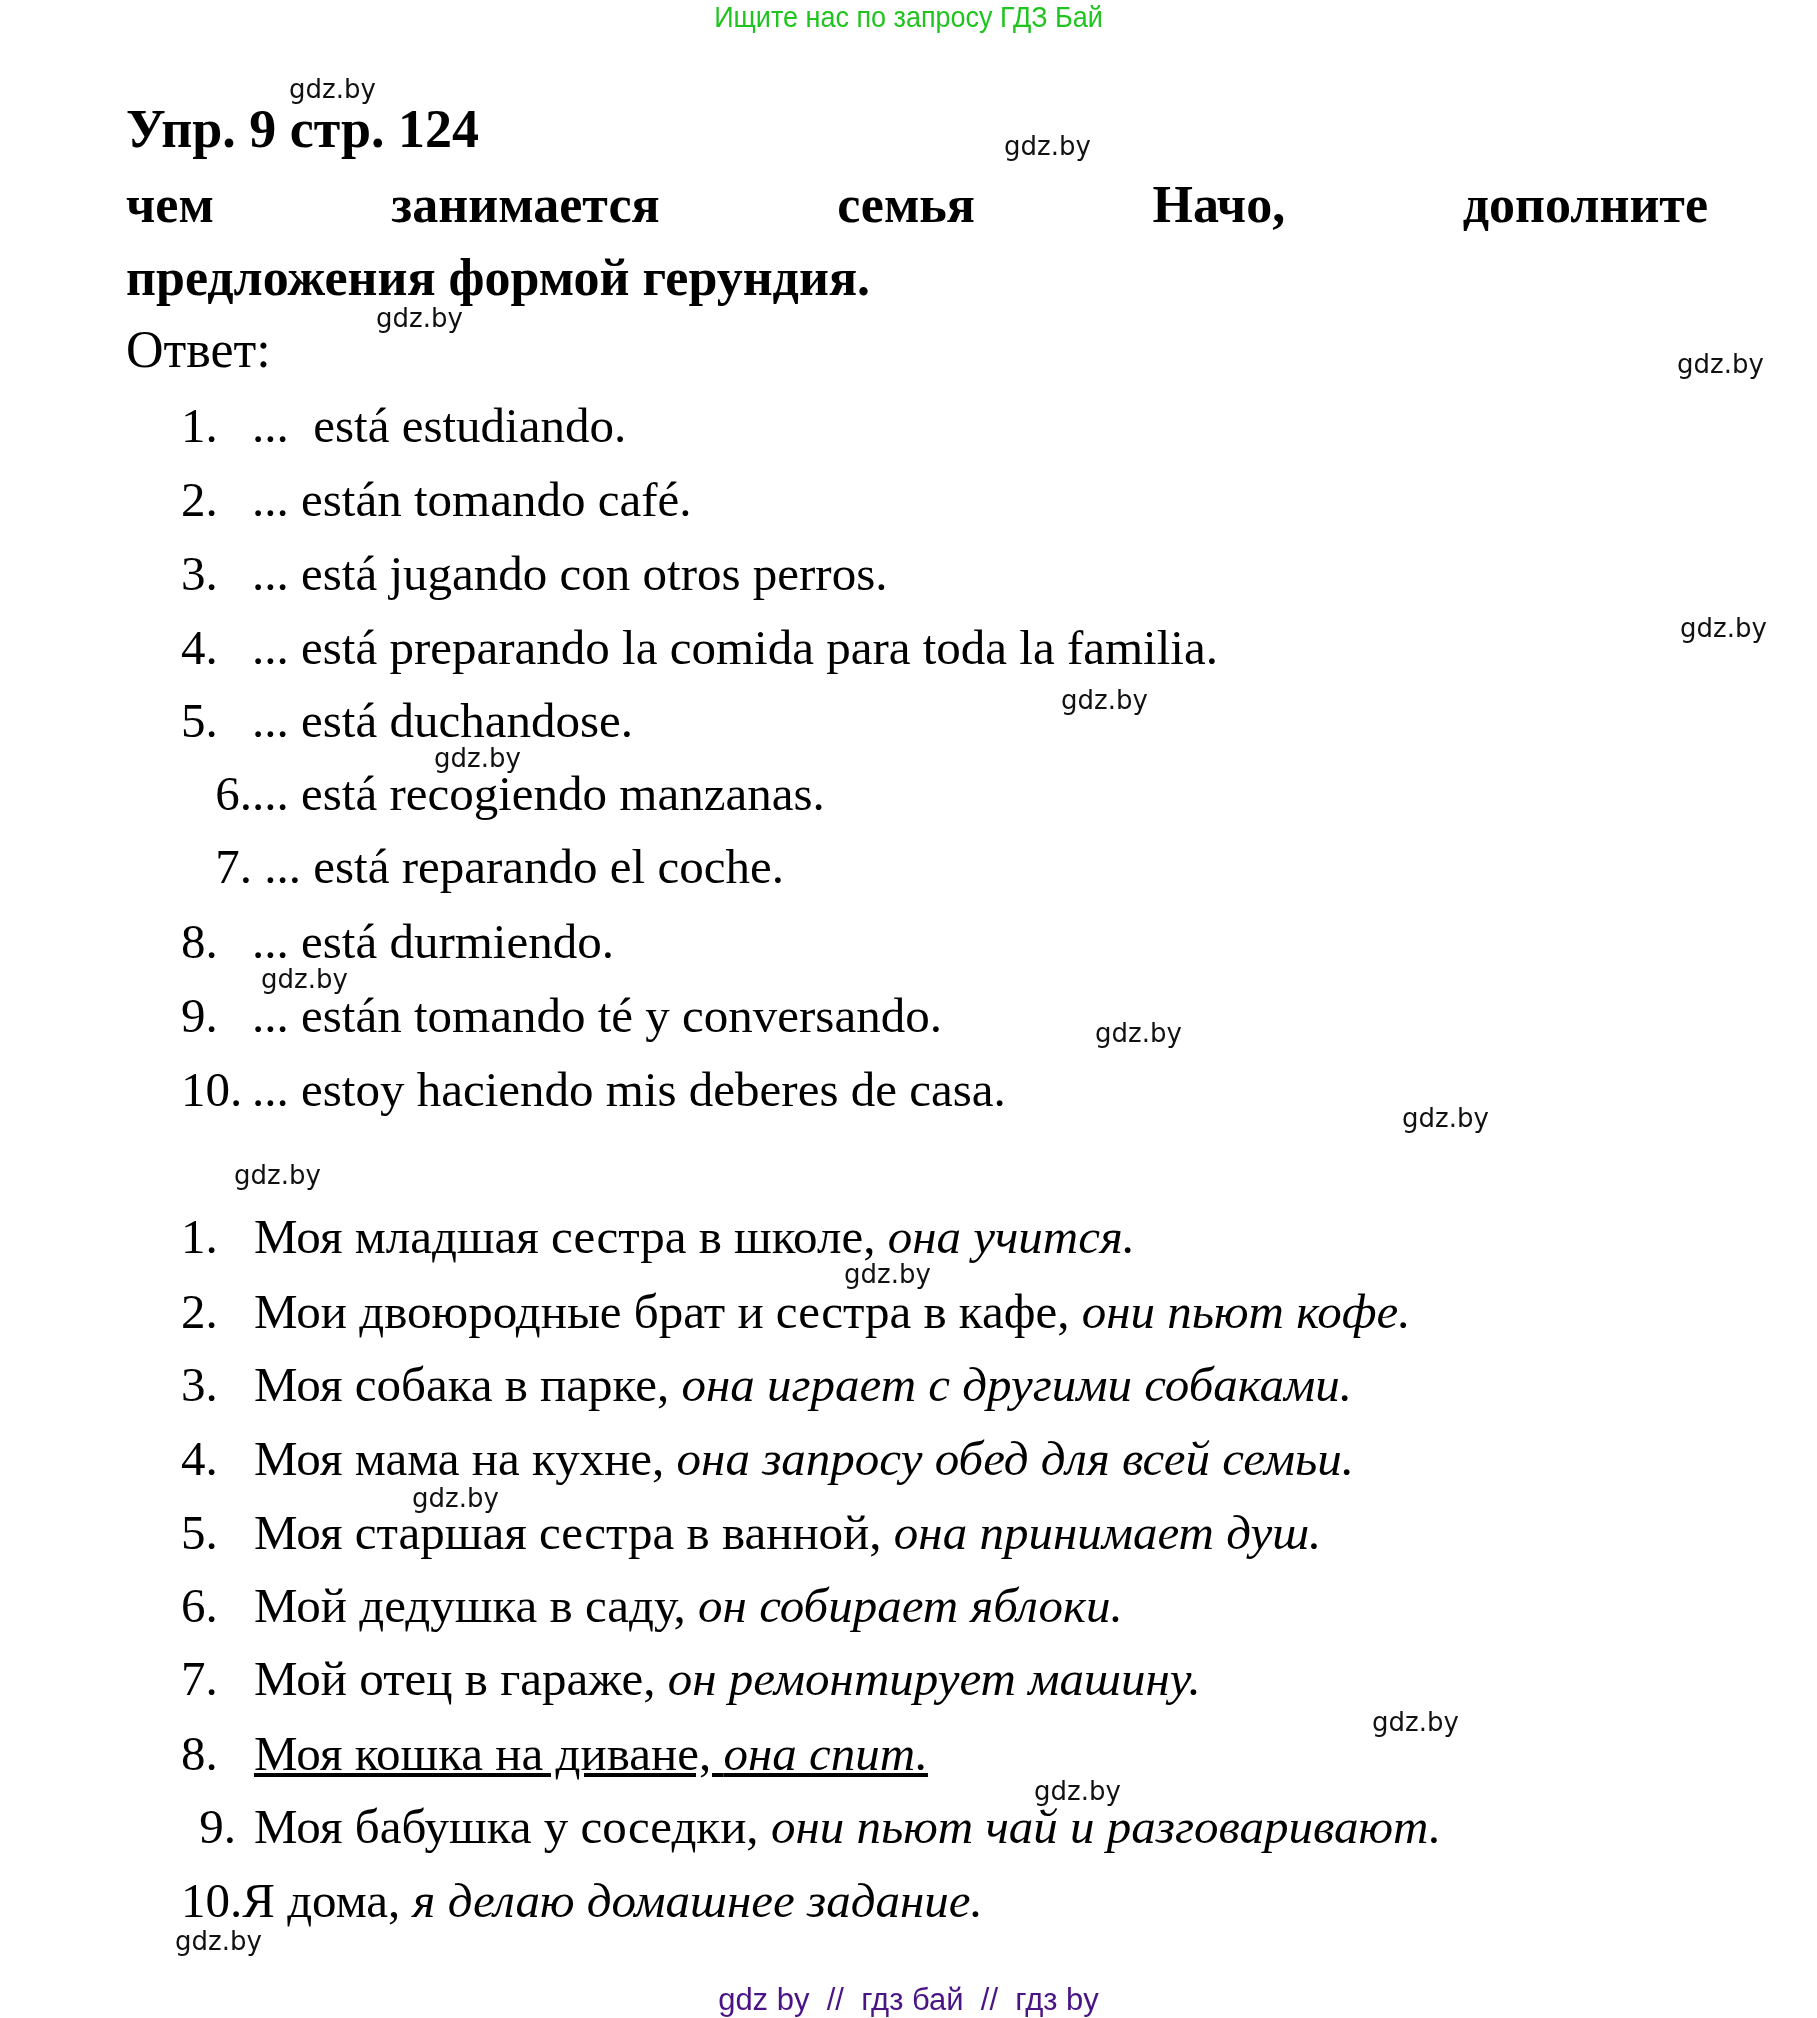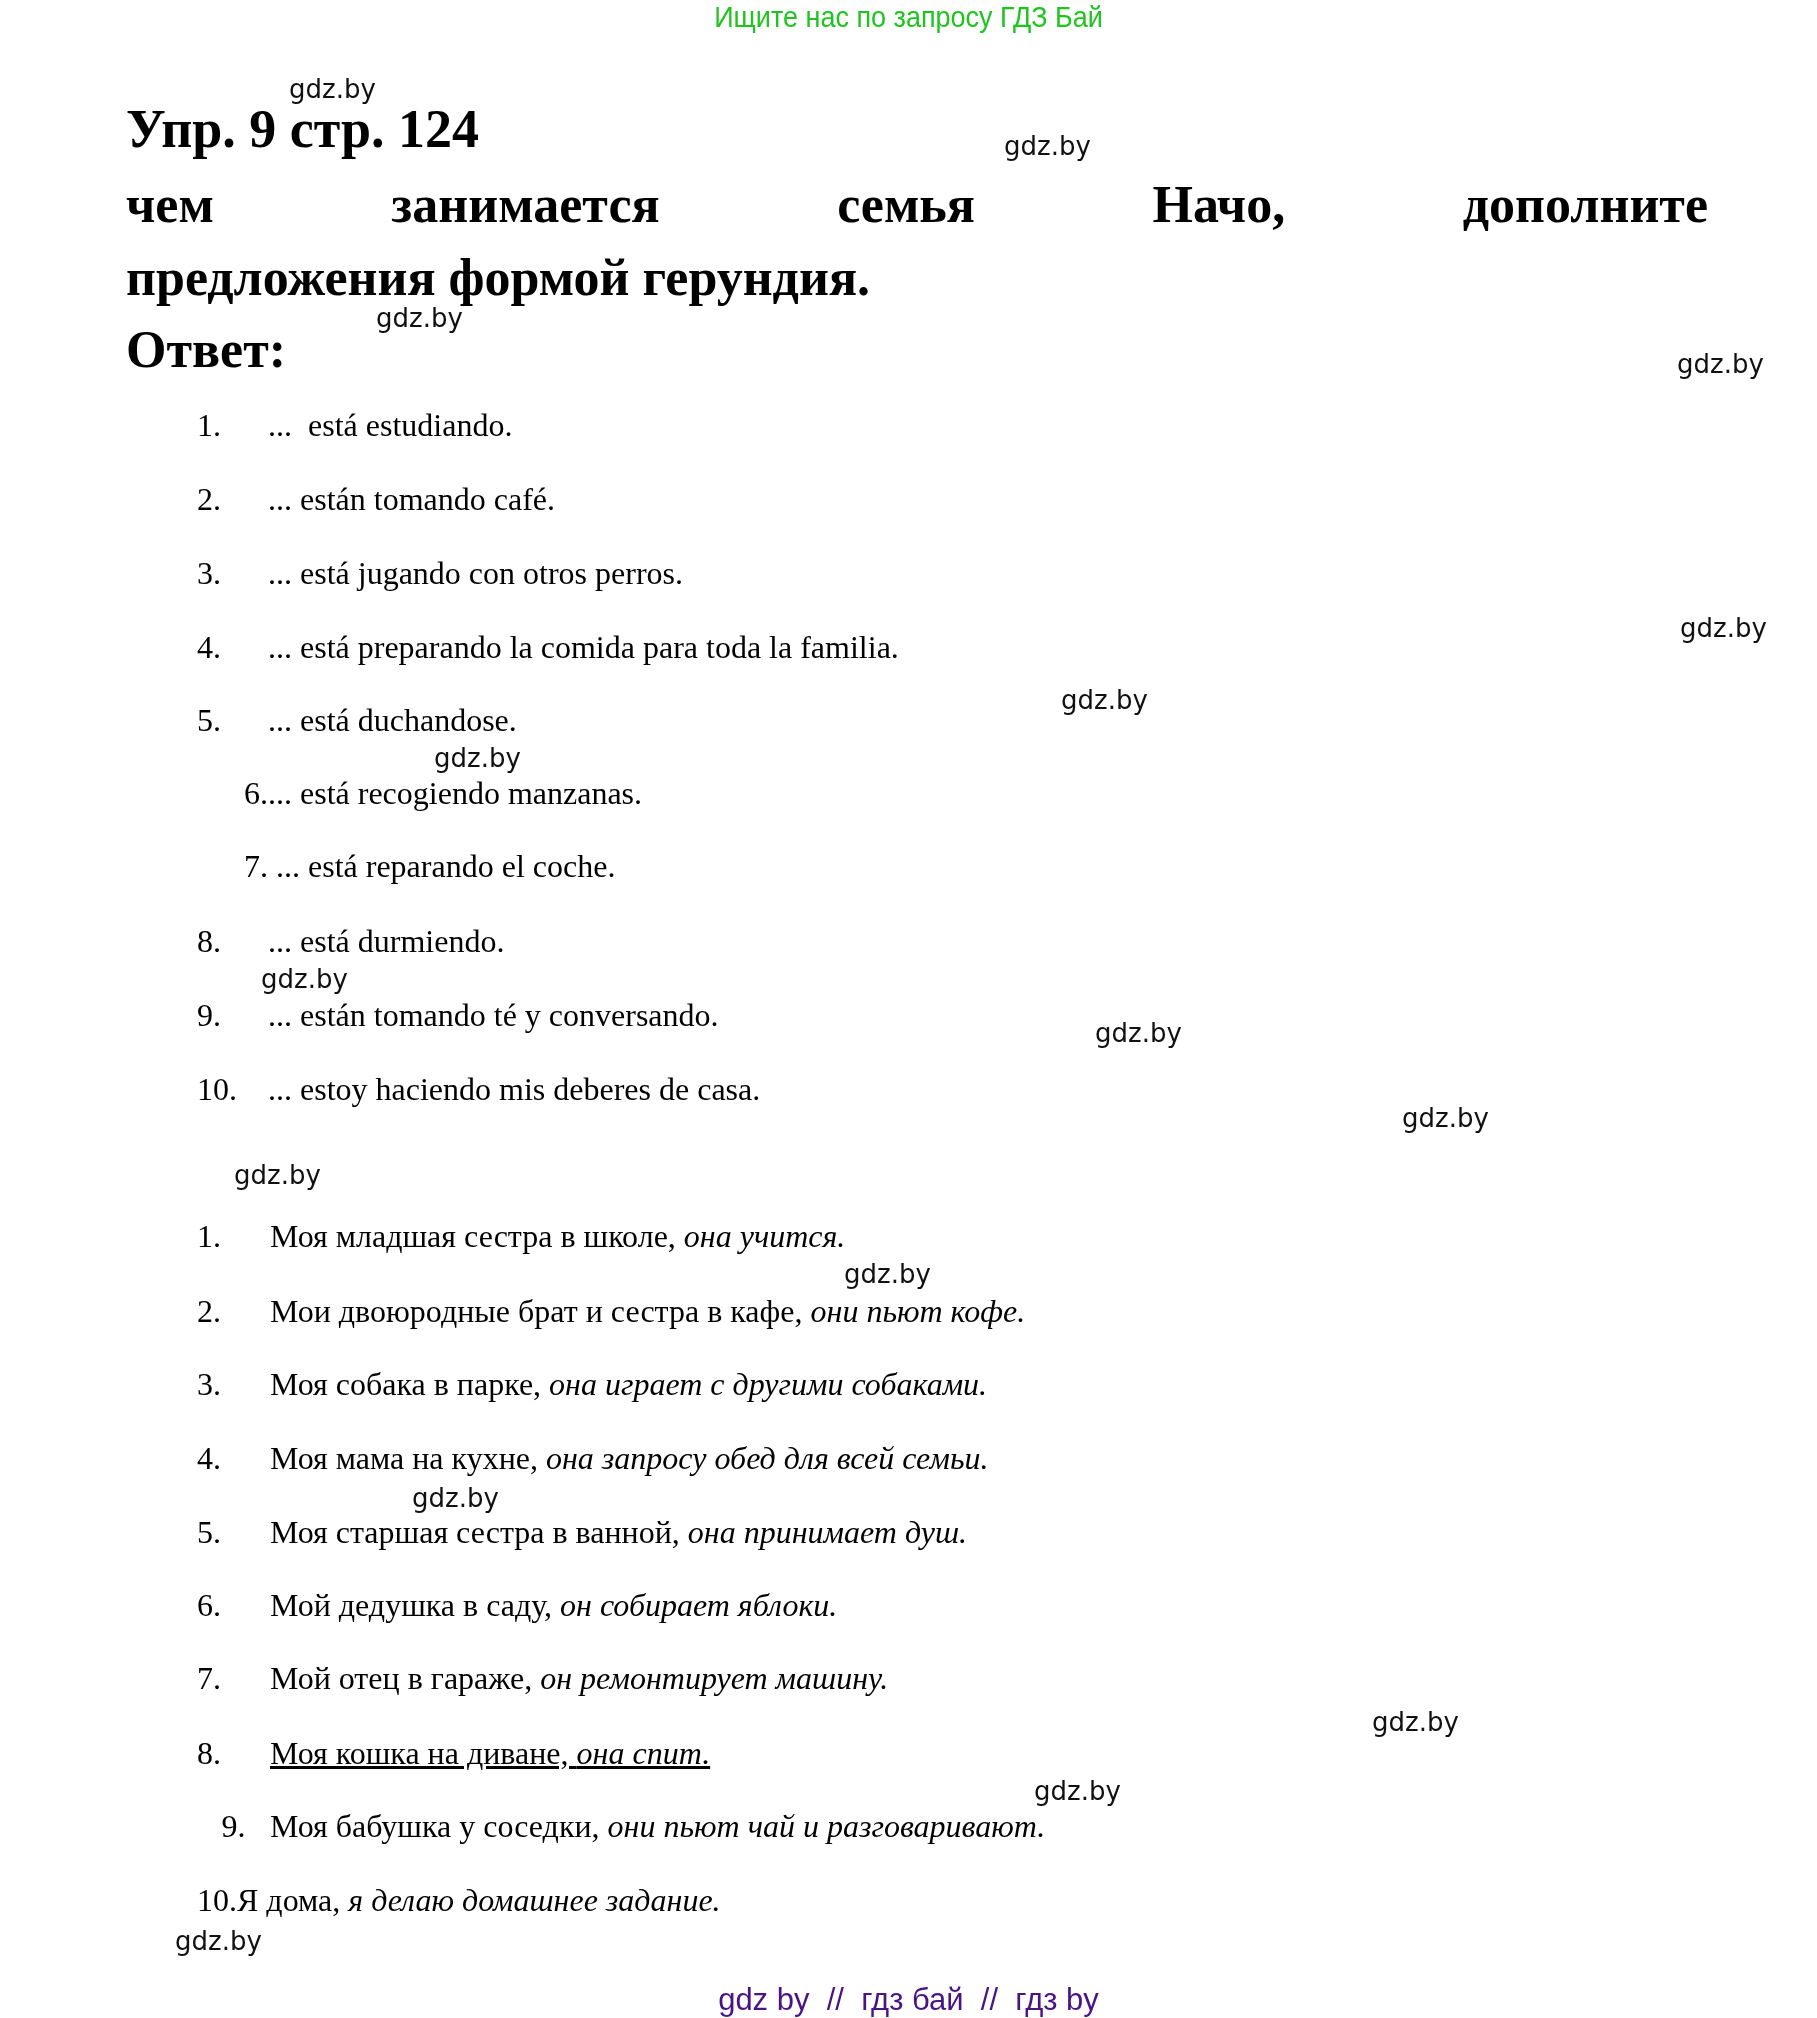--- a/index.html
+++ b/index.html
@@ -4,22 +4,22 @@
 <style>
   html, body { margin:0; padding:0; background:#ffffff; }
   body { width:1817px; height:2019px; position:relative; overflow:hidden; }
   .abs { position:absolute; white-space:nowrap; }
   .top-banner { left:0; width:1817px; top:0; text-align:center; font-family:"Liberation Sans", sans-serif; font-size:30px; line-height:34px; transform:scaleX(0.9); }
   .serif { font-family:"Liberation Serif", serif; color:#000; }
   .title { left:126px; top:99px; font-size:54px; font-weight:bold; line-height:61px; }
   .task { left:126px; font-size:52px; font-weight:bold; line-height:61px; }
   .task-line1 { top:174px; width:1582px; display:flex; justify-content:space-between; }
   .task-line2 { top:247px; }
-  .answer { left:126px; top:319px; font-size:52px; font-weight:bold; line-height:61px; }
-  .li { left:197px; font-size:32px; line-height:61px; }
+  .answer { left:126px; top:319px; font-size:52px; font-weight:normal; line-height:61px; }
+  .li { left:181px; font-size:49px; line-height:61px; }
   .li .num { display:inline-block; }
   .li .ital { font-style:italic; }
   .wm { font-family:"DejaVu Sans", sans-serif; font-size:26px; line-height:29px; color:#111; }
   .footer { left:0; width:1817px; top:1983px; text-align:center; font-family:"Liberation Sans", sans-serif; font-size:31px; line-height:34px; }
 </style>
 </head>
 <body>
 
 <div class="abs top-banner" style="color:#1fc41f;">Ищите нас по запросу ГДЗ Бай</div>
 

